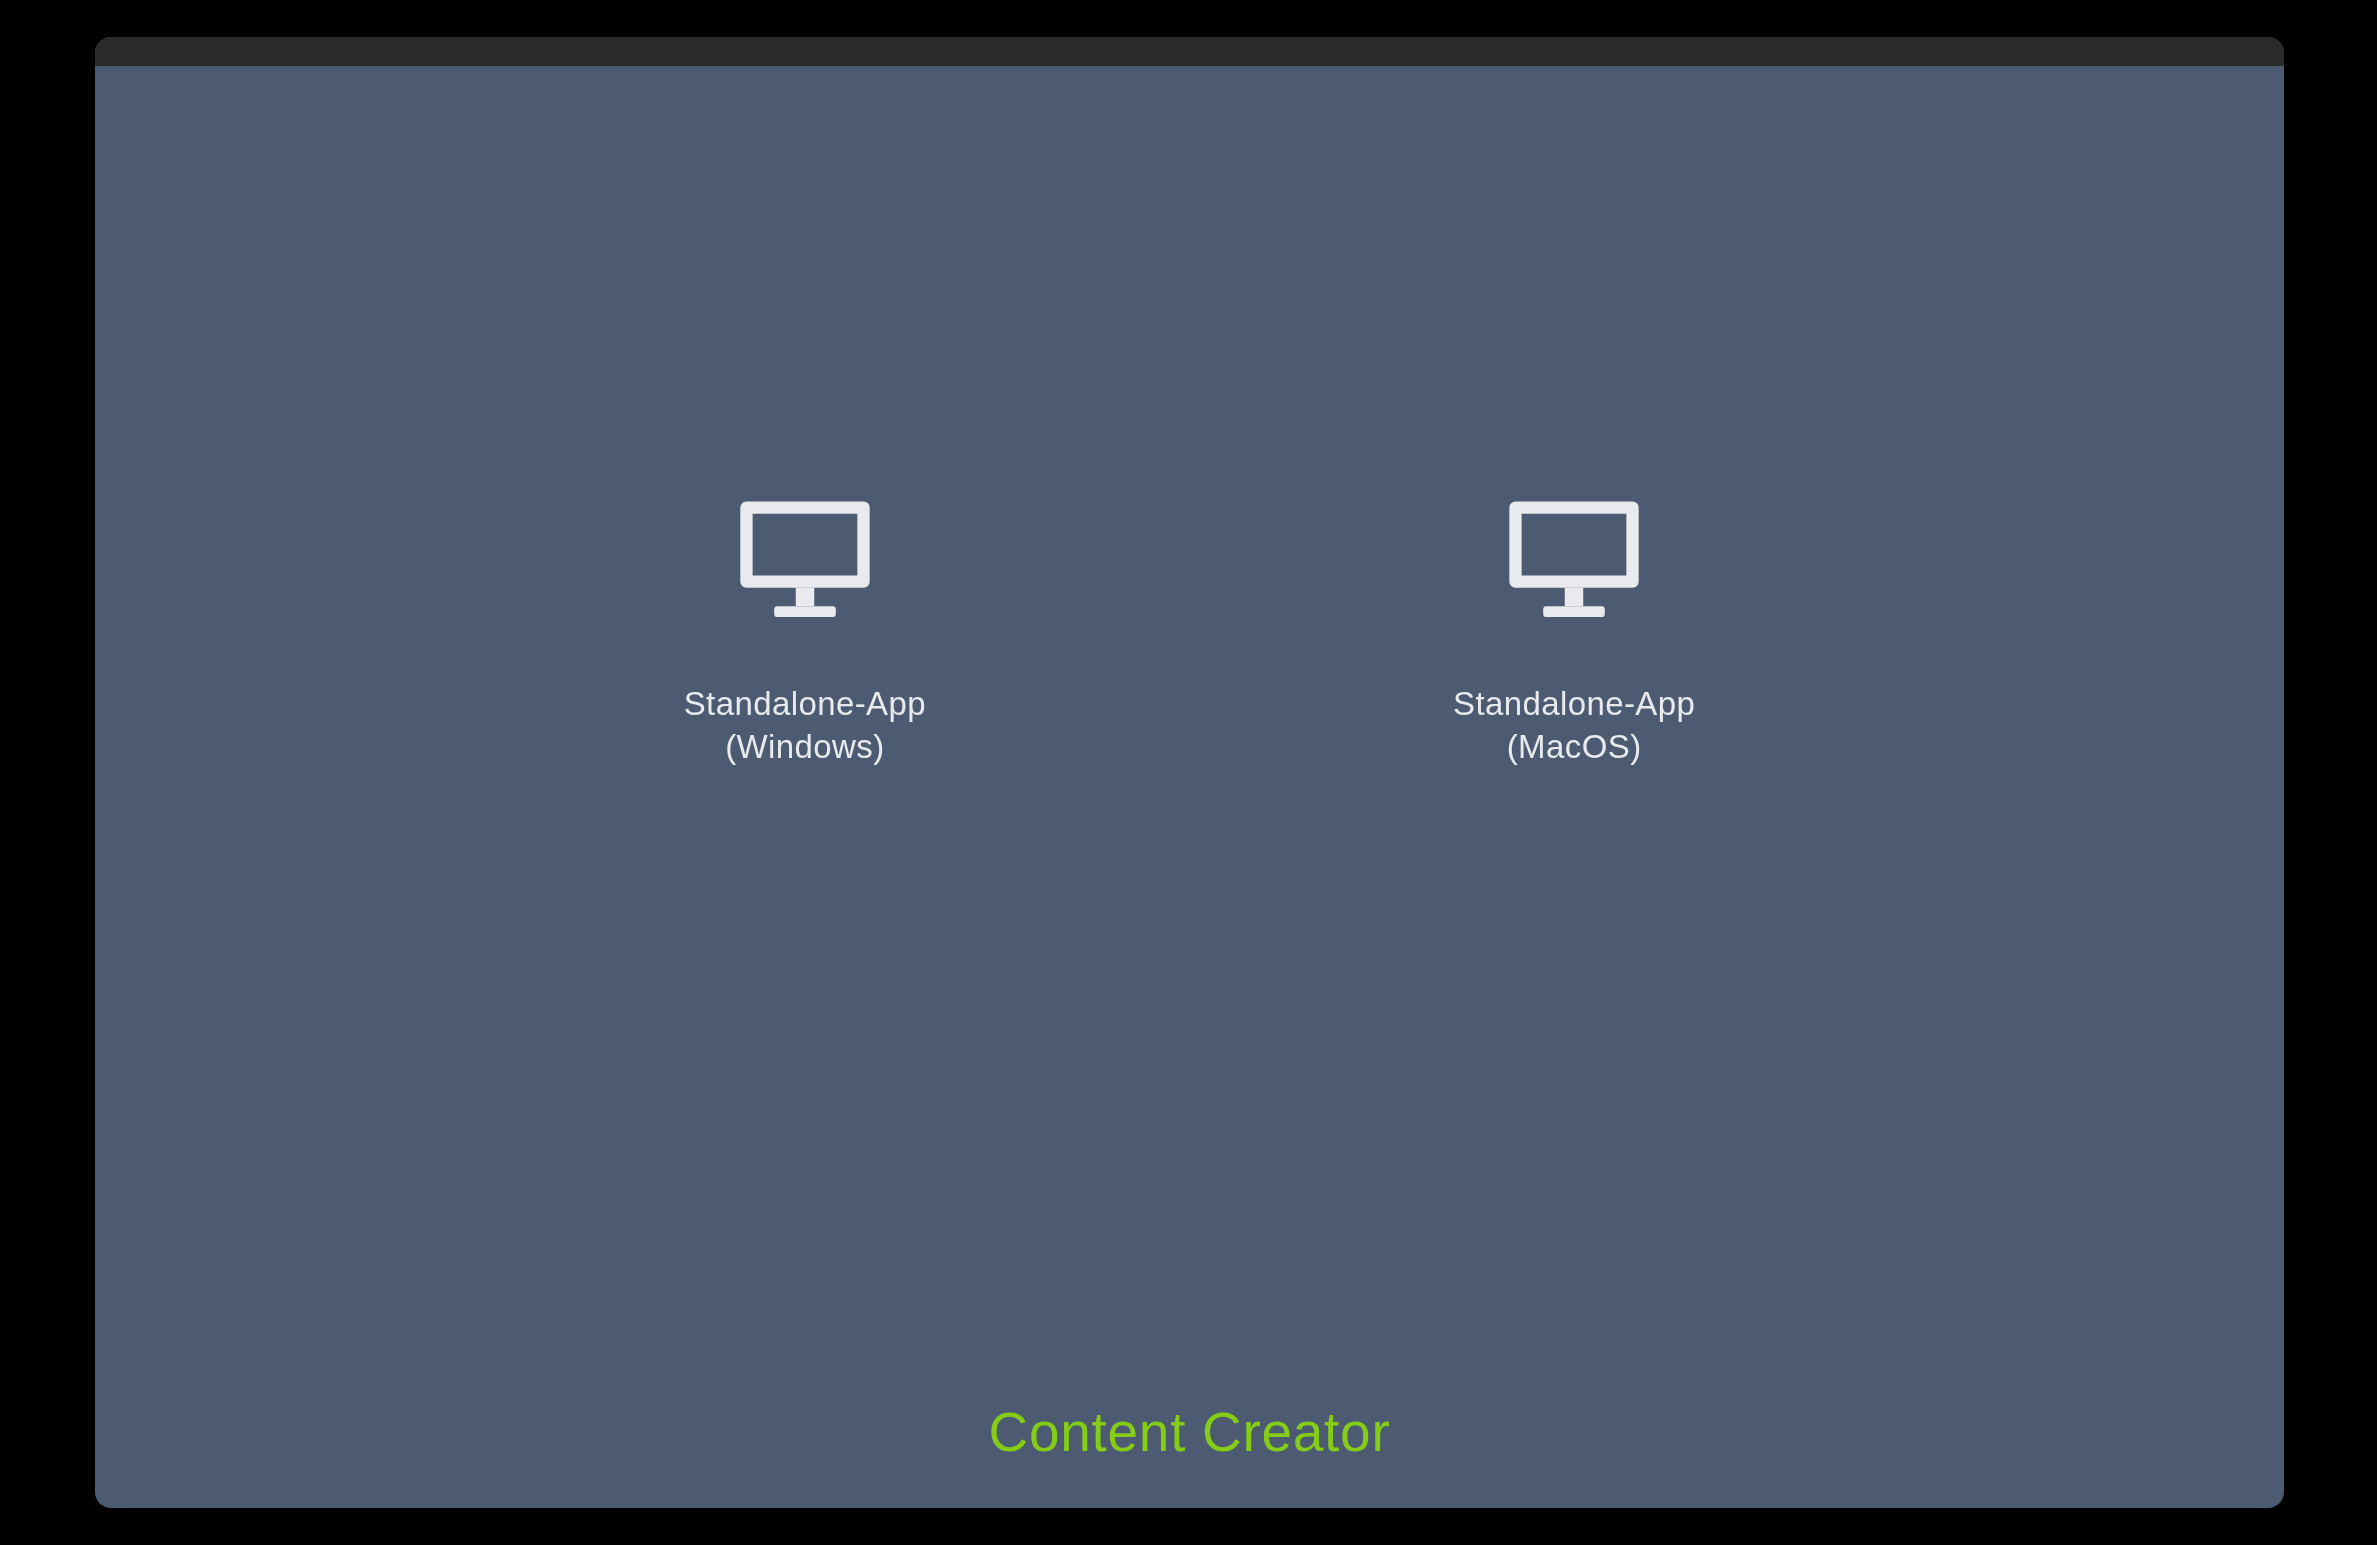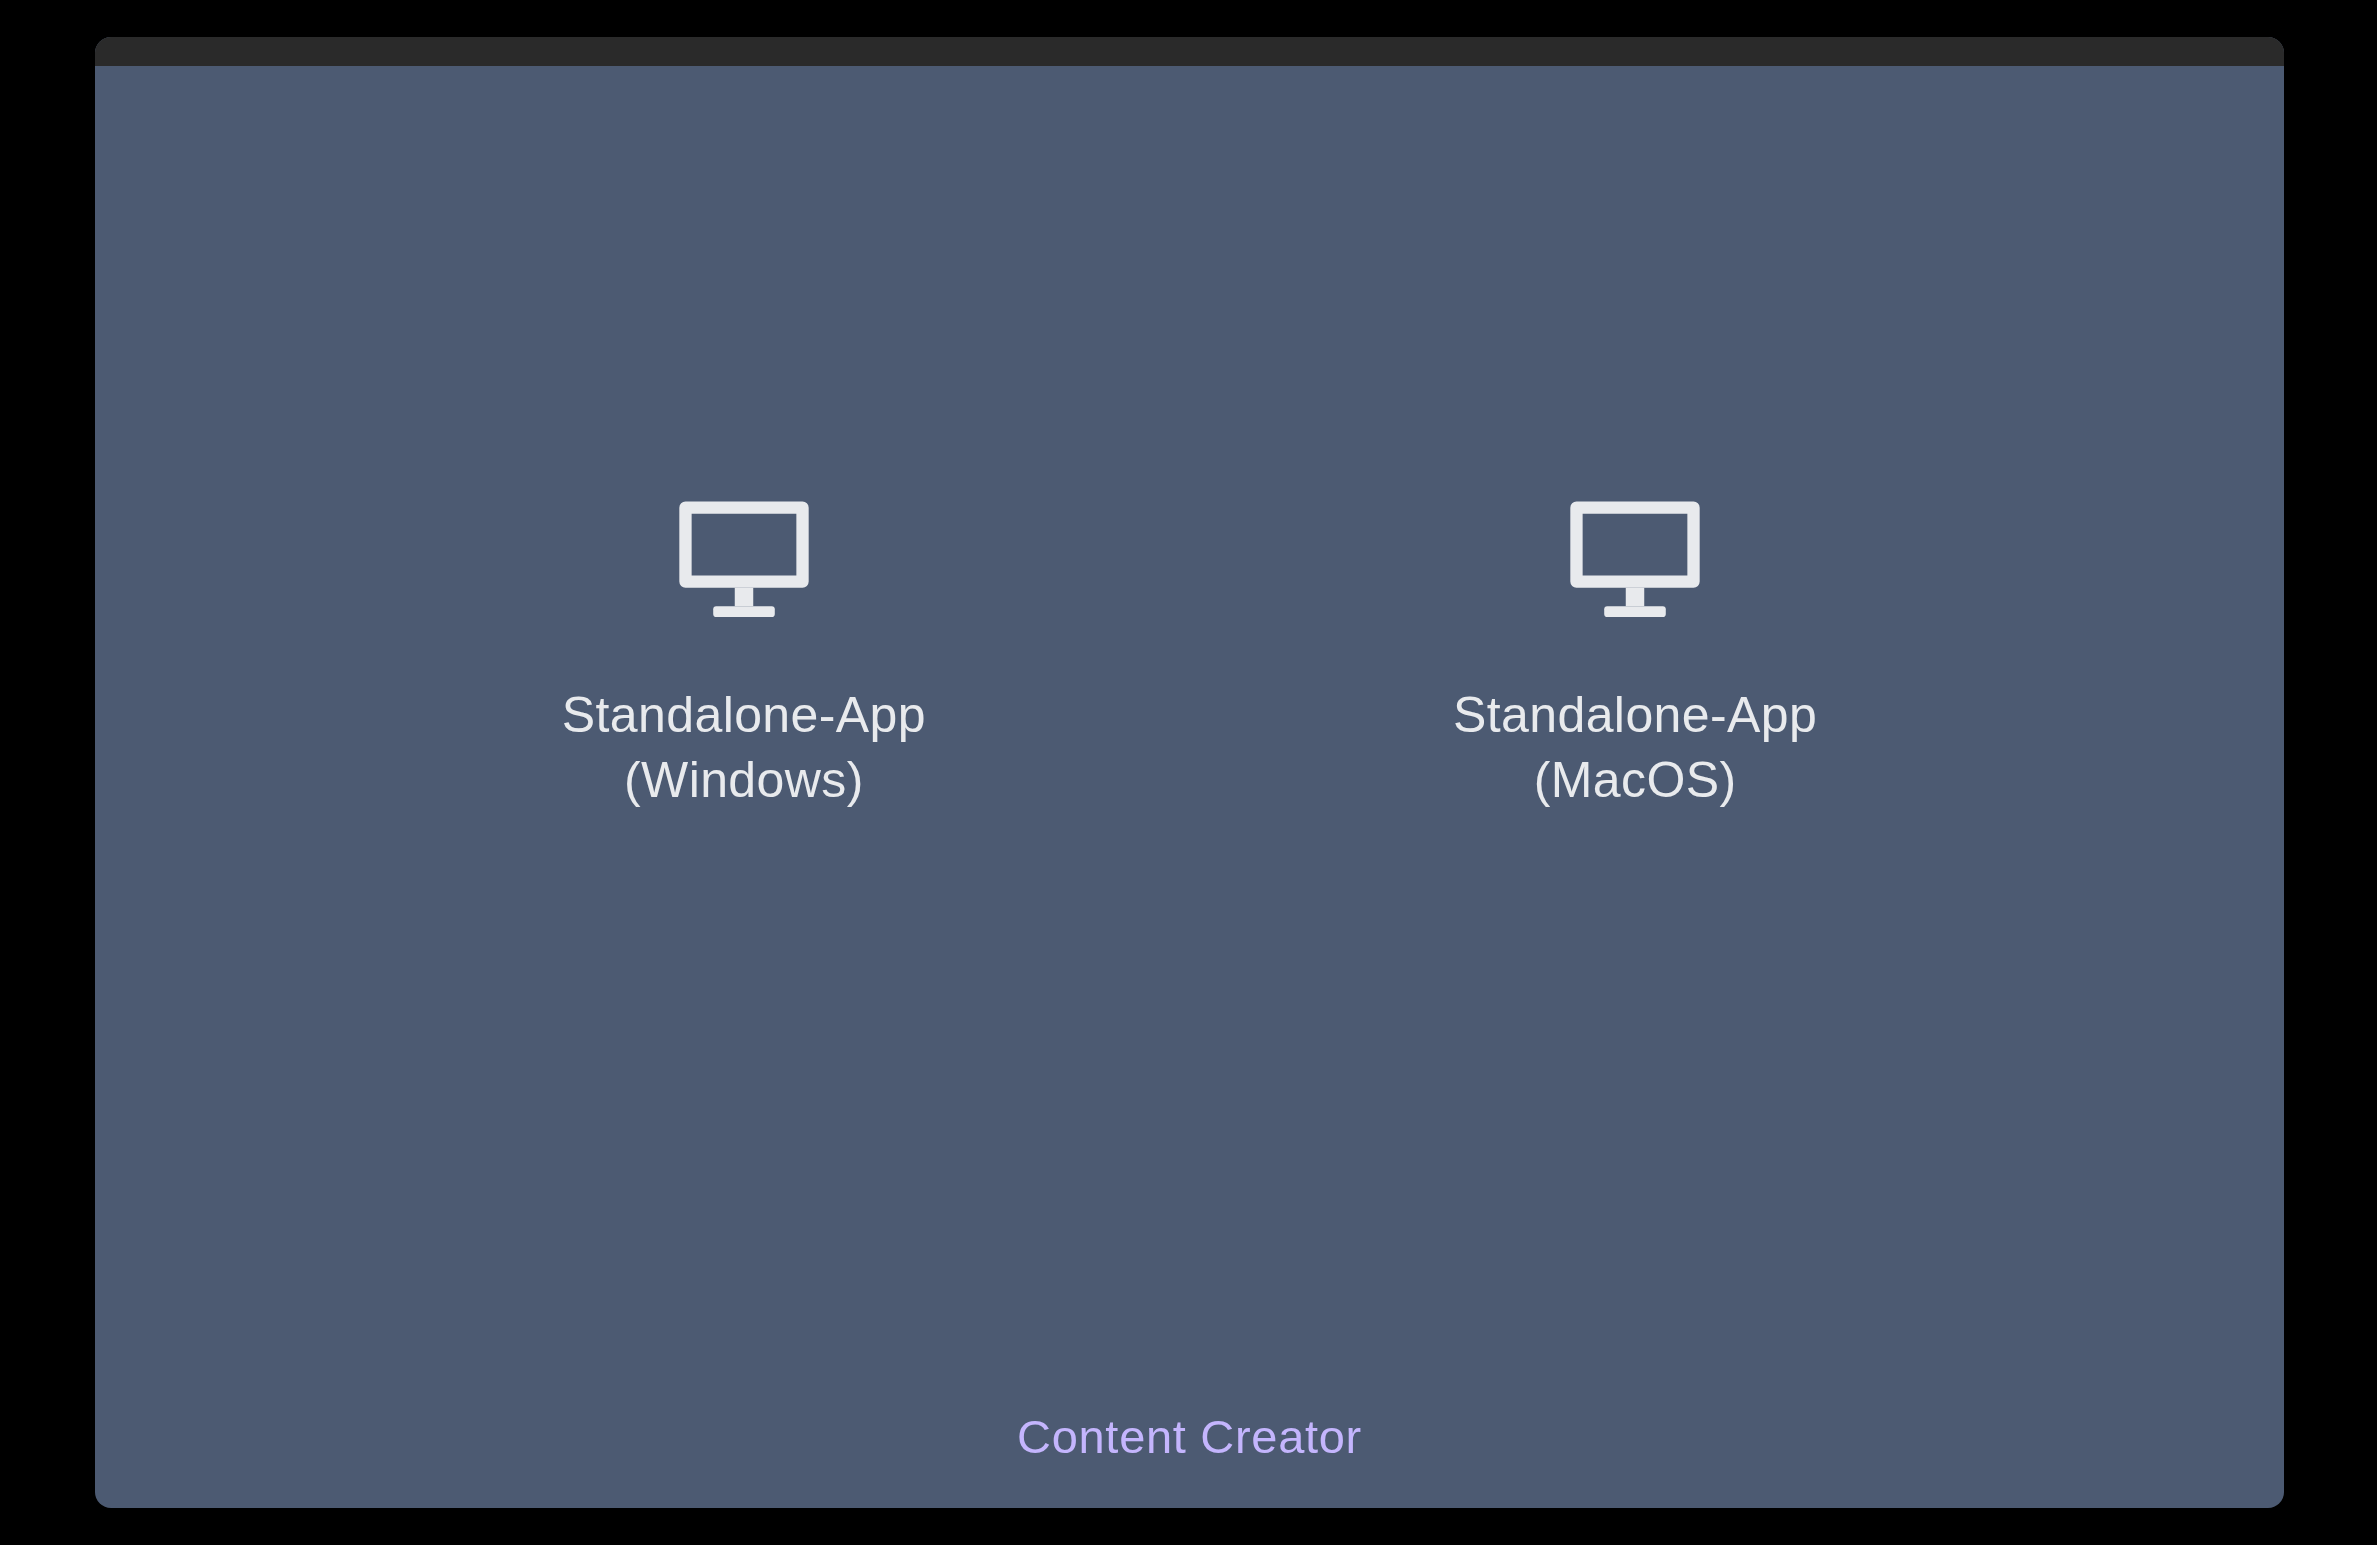--- a/index.html
+++ b/index.html
@@ -52,36 +52,36 @@
       color: #e8eaed;
     }
     .icon-wrap {
       margin-bottom: 44px;
     }
     .icon-wrap svg {
       width: 154px;
       height: 154px;
     }
     .option-label {
-      font-size: 50px;
+      font-size: 33px;
       line-height: 1.3;
       text-align: center;
       color: #e8eaed;
       font-weight: 300;
       letter-spacing: 0.4px;
       white-space: pre-line;
     }
     .page-title {
       position: absolute;
       bottom: 44px;
       left: 0;
       width: 100%;
       text-align: center;
-      font-size: 47px;
-      color: #c4b5fd;
+      font-size: 55px;
+      color: #84cc16;
       font-weight: 300;
       letter-spacing: 0.7px;
     }
   </style>
 </head>
 <body>
 
 <div class="window">
   <div class="titlebar"></div>
   <div class="content">

